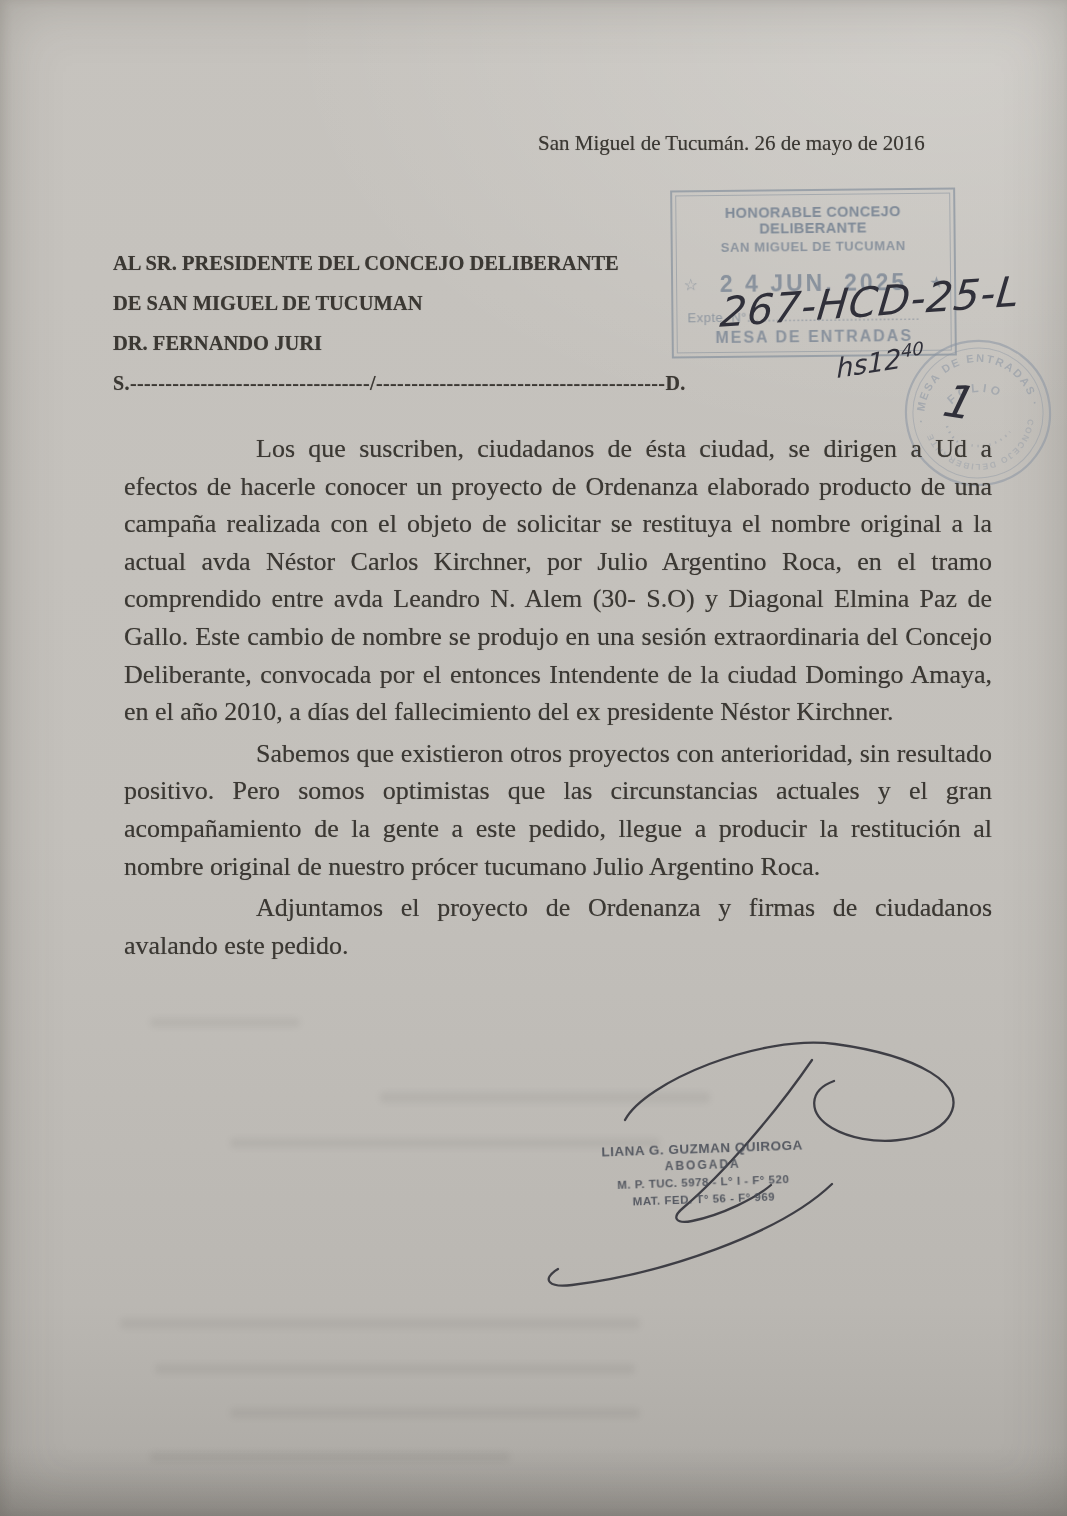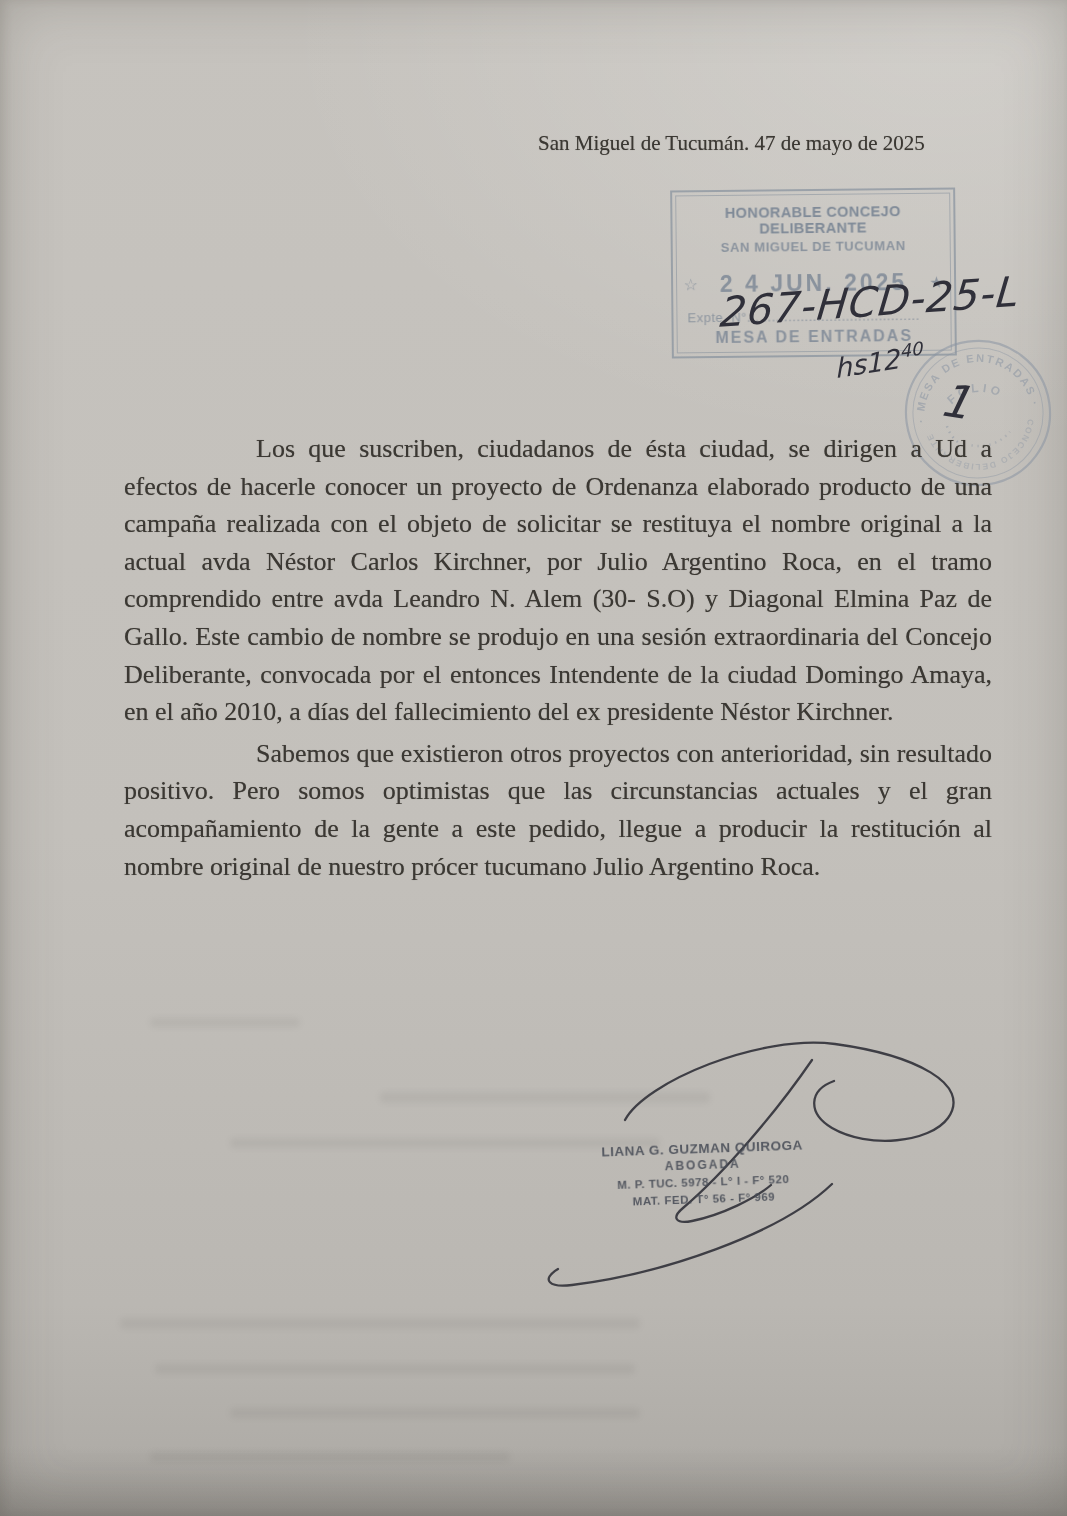--- a/index.html
+++ b/index.html
@@ -62,21 +62,21 @@
   
   .ghost{position:absolute;background:#55534f;opacity:.085;filter:blur(3px);border-radius:4px;}
   .shade-bottom{position:absolute;left:0;bottom:0;width:100%;height:70px;
     background:linear-gradient(180deg,rgba(80,77,72,0),rgba(80,77,72,.22));}
 </style>
 </head>
 <body>
 
 <div class="page">
 
-  <div class="abs dateline typed">San Miguel de Tucumán. 47 de mayo de 2025</div>
+  <div class="abs dateline typed">San Miguel de Tucumán. 26 de mayo de 2016</div>
 
   <div class="abs entry-stamp">
     <div class="es-inner">
       <div class="es-org1">HONORABLE CONCEJO DELIBERANTE</div>
       <div class="es-org2">SAN MIGUEL DE TUCUMAN</div>
       <div class="es-daterow">
         <span class="es-star">☆</span>
         <span class="es-date">2 4 JUN. 2025</span>
         <span class="es-star">★</span>
       </div>
@@ -107,24 +107,31 @@
     <text fill="#8b95a3" font-family="Liberation Sans, sans-serif" font-size="12" font-weight="bold" letter-spacing="3.5">
       <textPath href="#arcFolio" startOffset="50%" text-anchor="middle">FOLIO</textPath>
     </text>
     <text fill="#8b95a3" font-family="Liberation Sans, sans-serif" font-size="8.5" font-weight="bold" letter-spacing="1.5" opacity=".7">
       <textPath href="#arcBottom" startOffset="50%" text-anchor="middle">CONCEJO DELIBERANTE</textPath>
     </text>
   </svg>
 
   <div class="abs hw folio-num">1</div>
 
+  <div class="abs recipient typed">
+    <div>AL SR. PRESIDENTE DEL CONCEJO DELIBERANTE</div>
+    <div>DE SAN MIGUEL DE TUCUMAN</div>
+    <div>DR. FERNANDO JURI</div>
+    <div class="sd">S.----------------------------------/-----------------------------------------D.</div>
+  </div>
 
   <div class="abs body-text typed">
     <p>Los que suscriben, ciudadanos de ésta ciudad, se dirigen a Ud a efectos de hacerle conocer un proyecto de Ordenanza elaborado producto de una campaña realizada con el objeto de solicitar se restituya el nombre original a la actual avda Néstor Carlos Kirchner, por Julio Argentino Roca, en el tramo comprendido entre avda Leandro N. Alem (30- S.O) y Diagonal Elmina Paz de Gallo. Este cambio de nombre se produjo en una sesión extraordinaria del Concejo Deliberante, convocada por el entonces Intendente de la ciudad Domingo Amaya, en el año 2010, a días del fallecimiento del ex presidente Néstor Kirchner.</p>
     <p>Sabemos que existieron otros proyectos con anterioridad, sin resultado positivo. Pero somos optimistas que las circunstancias actuales y el gran acompañamiento de la gente a este pedido, llegue a producir la restitución al nombre original de nuestro prócer tucumano Julio Argentino Roca.</p>
+    <p>Adjuntamos el proyecto de Ordenanza y firmas de ciudadanos avalando este pedido.</p>
   </div>
 
   <svg class="abs sig-svg" width="540" height="290" viewBox="0 0 540 290">
     <g fill="none" stroke="#34343c" stroke-width="2.3" stroke-linecap="round" opacity=".92">
       <path d="M 145,98 C 165,60 280,12 355,22 C 435,33 492,62 468,96 C 450,121 388,127 352,106 C 327,91 329,68 354,59"></path>
       <path d="M 332,38 C 295,92 243,152 203,186 C 191,196 196,202 212,199 C 242,193 276,176 291,163"></path>
       <path d="M 352,162 C 300,212 182,252 92,263 C 70,266 60,258 78,247"></path>
     </g>
   </svg>
 

